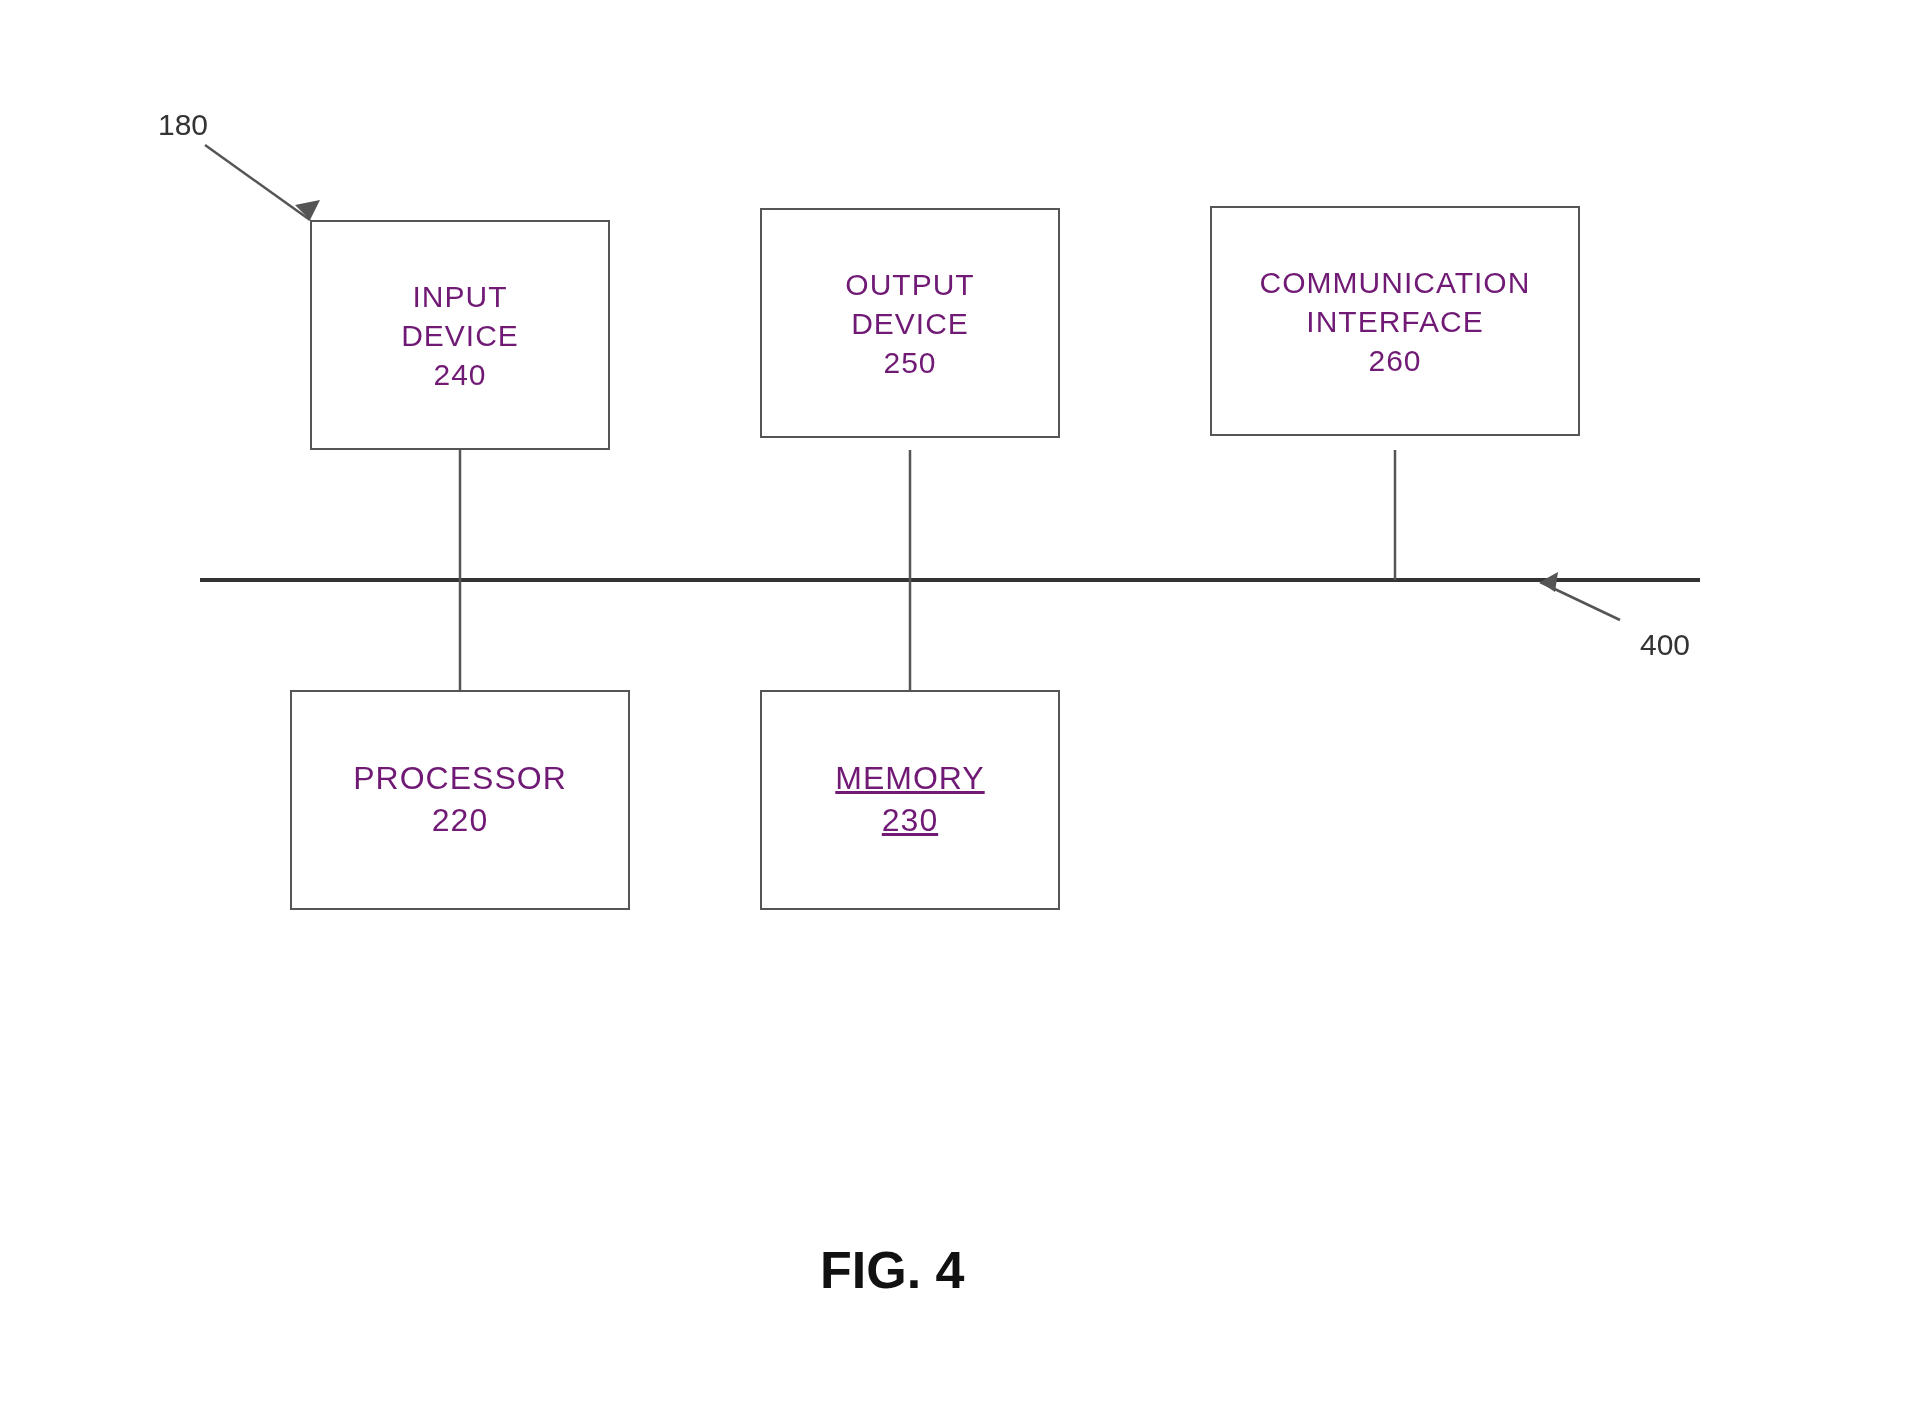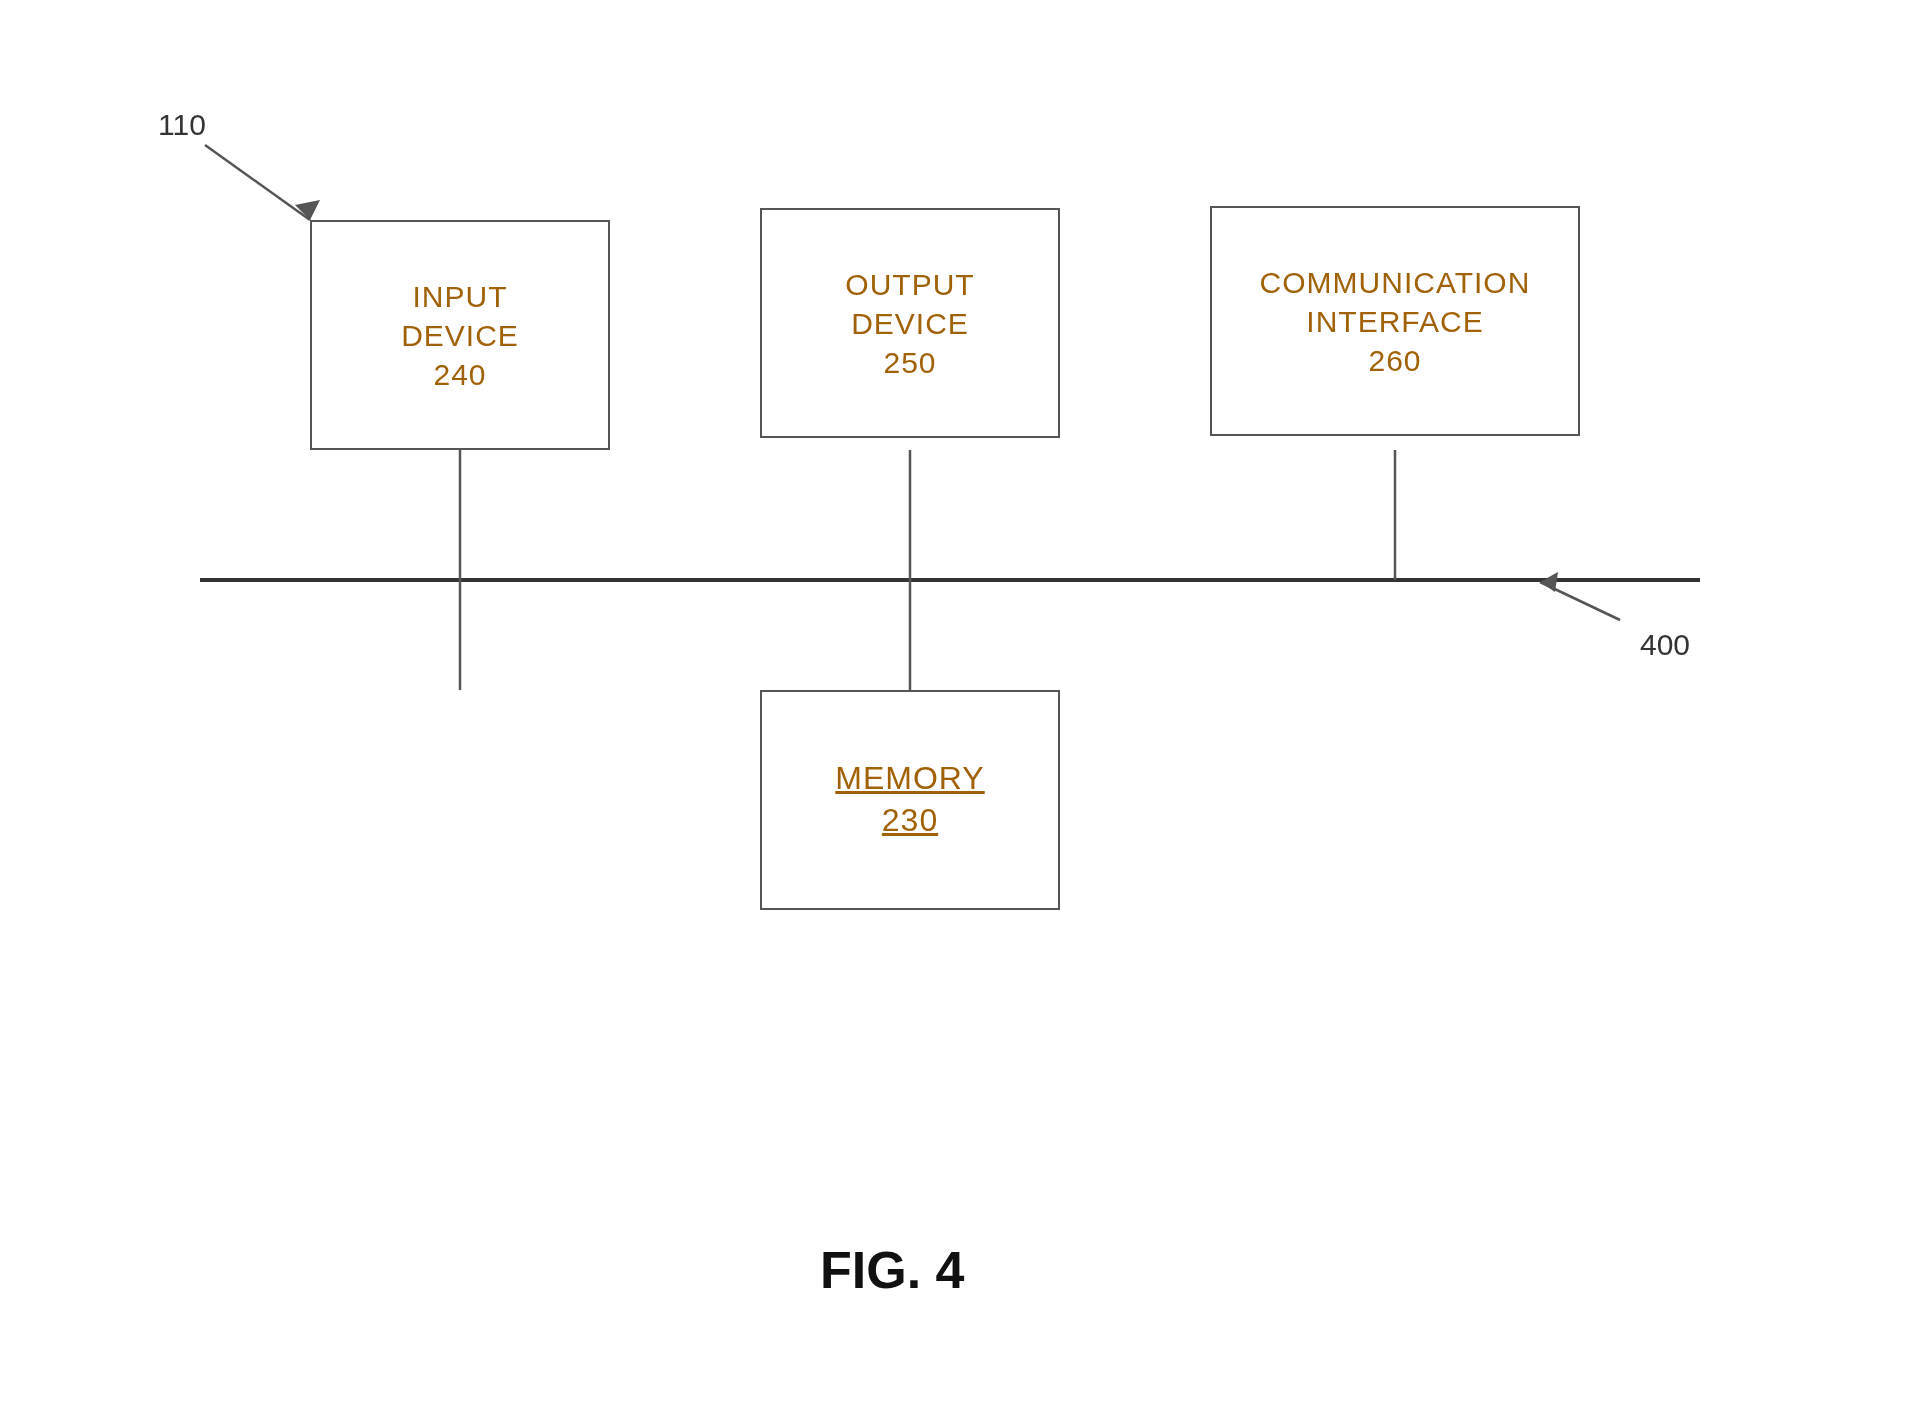--- a/index.html
+++ b/index.html
@@ -24,21 +24,21 @@
     .box {
       position: absolute;
       border: 2px solid #555;
       background: #fff;
       display: flex;
       align-items: center;
       justify-content: center;
       text-align: center;
       font-size: 28px;
       font-family: Arial, sans-serif;
-      color: #a16207;
+      color: #701a75;
       letter-spacing: 1px;
       line-height: 1.3;
     }
 
     .label-ref {
       position: absolute;
       font-size: 26px;
       color: #333;
       font-family: Arial, sans-serif;
     }
@@ -92,24 +92,27 @@
   </div>
 
   <div class="box" style="left:760px; top:208px; width:300px; height:230px; font-size:30px;">
     OUTPUT<br>DEVICE<br>250
   </div>
 
   <div class="box" style="left:1210px; top:206px; width:370px; height:230px; font-size:30px;">
     COMMUNICATION<br>INTERFACE<br>260
   </div>
 
+  <div class="box" style="left:290px; top:690px; width:340px; height:220px; font-size:32px;">
+    PROCESSOR<br>220
+  </div>
 
   <div class="box" style="left:760px; top:690px; width:300px; height:220px; font-size:32px;text-decoration:underline;">
     MEMORY<br>230
   </div>
 
-  <div class="label-ref" style="left:158px; top:108px; font-size:30px;">110</div>
+  <div class="label-ref" style="left:158px; top:108px; font-size:30px;">180</div>
 
   <div class="label-ref" style="left:1640px; top:628px; font-size:30px;">400</div>
 
   <div class="fig-caption" style="left:820px; top:1240px;">FIG. 4</div>
 
 </div>
 
 </body></html>

